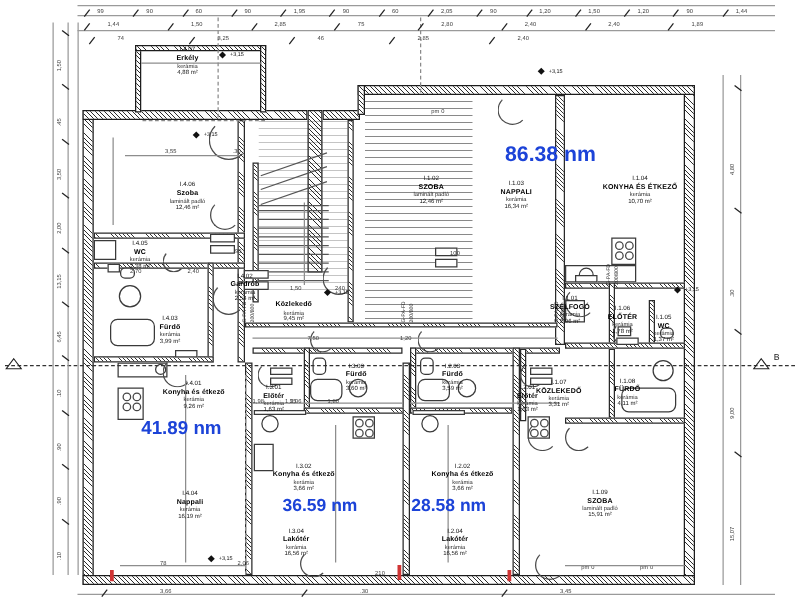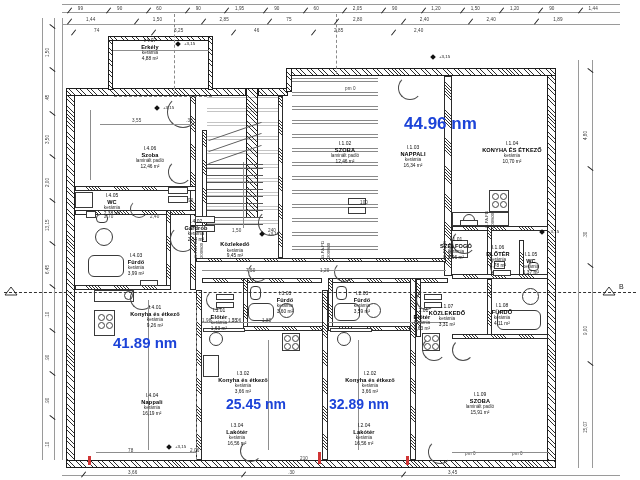--- a/index.html
+++ b/index.html
@@ -427,24 +427,24 @@
         <div class="area">3,66 m²</div>
       </div>
       <div class="room" style="left: 319px; top: 423px; width: 90px;">
         <div class="code">I.2.04</div>
         <div class="nm">Lakótér</div>
         <div class="mat">kerámia</div>
         <div class="area">16,56 m²</div>
       </div>
     </div>
   <div id="callouts-layer">
-      <div class="blue" style="left: 404px; top: 114px; font-size: 17px; color: rgb(28, 67, 216);">44.96 nm</div>
+      <div class="blue" style="left: 404px; top: 114px; font-size: 17px; color: rgb(28, 67, 216);">86.38 nm</div>
       <div class="blue" style="left: 113px; top: 334px; font-size: 15px; color: rgb(28, 67, 216);">41.89 nm</div>
-      <div class="blue" style="left: 226px; top: 396px; font-size: 14px; color: rgb(28, 67, 216);">25.45 nm</div>
-      <div class="blue" style="left: 329px; top: 396px; font-size: 14px; color: rgb(28, 67, 216);">32.89 nm</div>
+      <div class="blue" style="left: 226px; top: 396px; font-size: 14px; color: rgb(28, 67, 216);">36.59 nm</div>
+      <div class="blue" style="left: 329px; top: 396px; font-size: 14px; color: rgb(28, 67, 216);">28.58 nm</div>
     </div>
   <div id="levels-layer">
       <div class="lvldot" style="left: 176px; top: 42px;"></div>
       <div class="lvl" style="left: 184px; top: 41px;">+3,15</div>
       <div class="lvldot" style="left: 155px; top: 106px;"></div>
       <div class="lvl" style="left: 163px; top: 105px;">+3,15</div>
       <div class="lvldot" style="left: 431px; top: 55px;"></div>
       <div class="lvl" style="left: 439px; top: 54px;">+3,15</div>
       <div class="lvldot" style="left: 260px; top: 232px;"></div>
       <div class="lvl" style="left: 268px; top: 231px;">+3,15</div>

